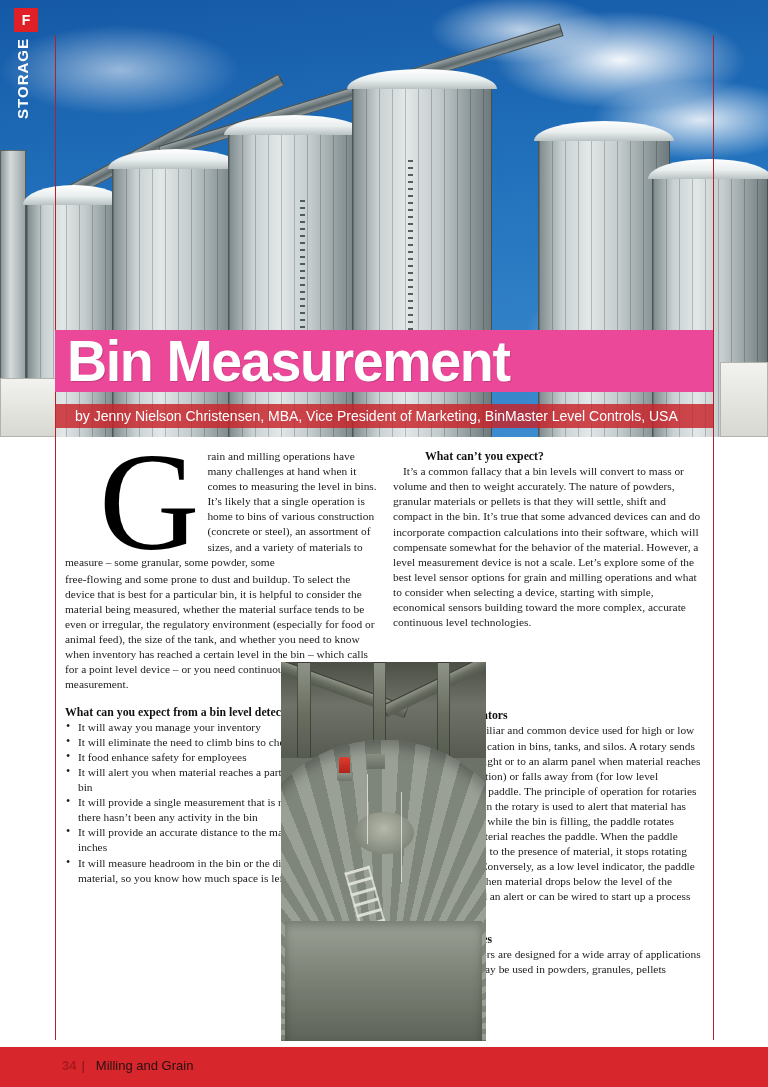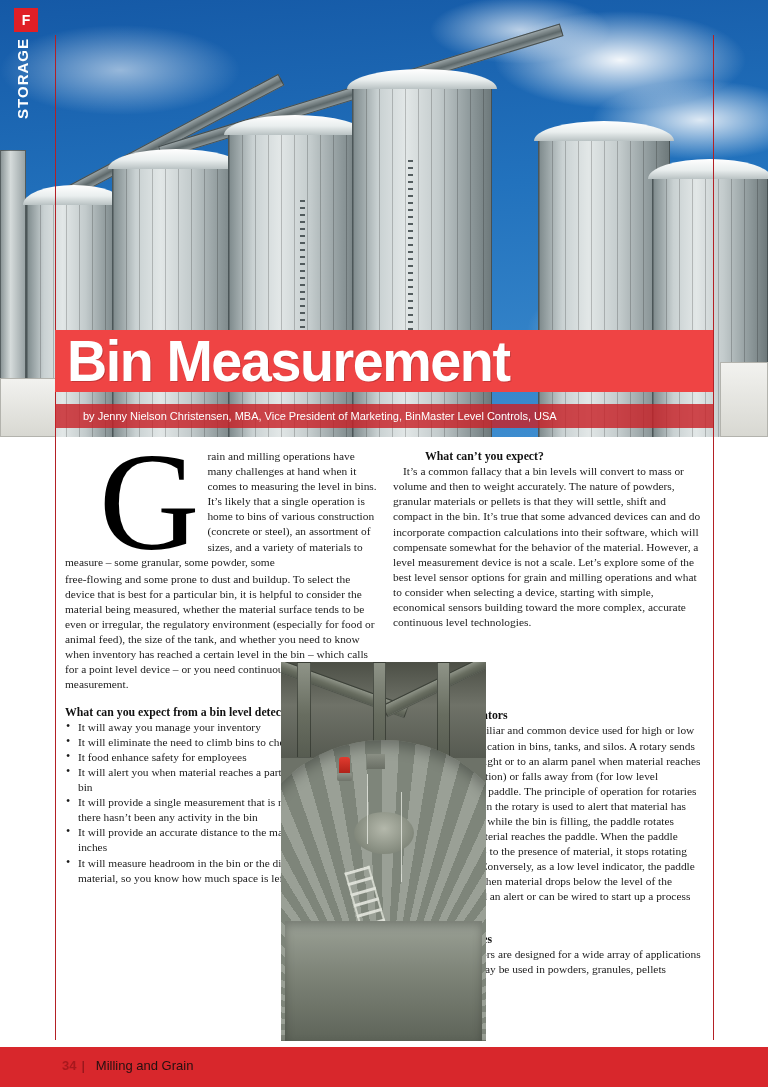--- a/index.html
+++ b/index.html
@@ -124,21 +124,21 @@
     z-index: 7;
   }
   .rule-left  { left: 55px;  top: 35px;  height: 1005px; }
   .rule-right { left: 713px; top: 35px;  height: 1005px; }
 
   
   .title-banner {
     position: absolute;
     left: 55px; top: 330px;
     width: 658px; height: 62px;
-    background: #ef4444;
+    background: #ec4899;
     display: flex;
     align-items: center;
     z-index: 9;
     overflow: hidden;
   }
   .title-text {
     font-family: "Liberation Sans", sans-serif;
     font-weight: bold;
     font-size: 58px;
     line-height: 58px;
@@ -154,23 +154,23 @@
     position: absolute;
     left: 55px; top: 404px;
     width: 658px; height: 24px;
     background: rgba(200,34,40,.82);
     display: flex;
     align-items: center;
     z-index: 9;
   }
   .byline-text {
     font-family: "Liberation Sans", sans-serif;
-    font-size: 11px;
+    font-size: 14px;
     color: #ffffff;
-    margin-left: 28px;
+    margin-left: 20px;
     white-space: nowrap;
   }
 
   
   .body-area {
     position: absolute;
     left: 0; top: 437px;
     width: 768px; height: 603px;
     background: #ffffff;
     z-index: 6;

